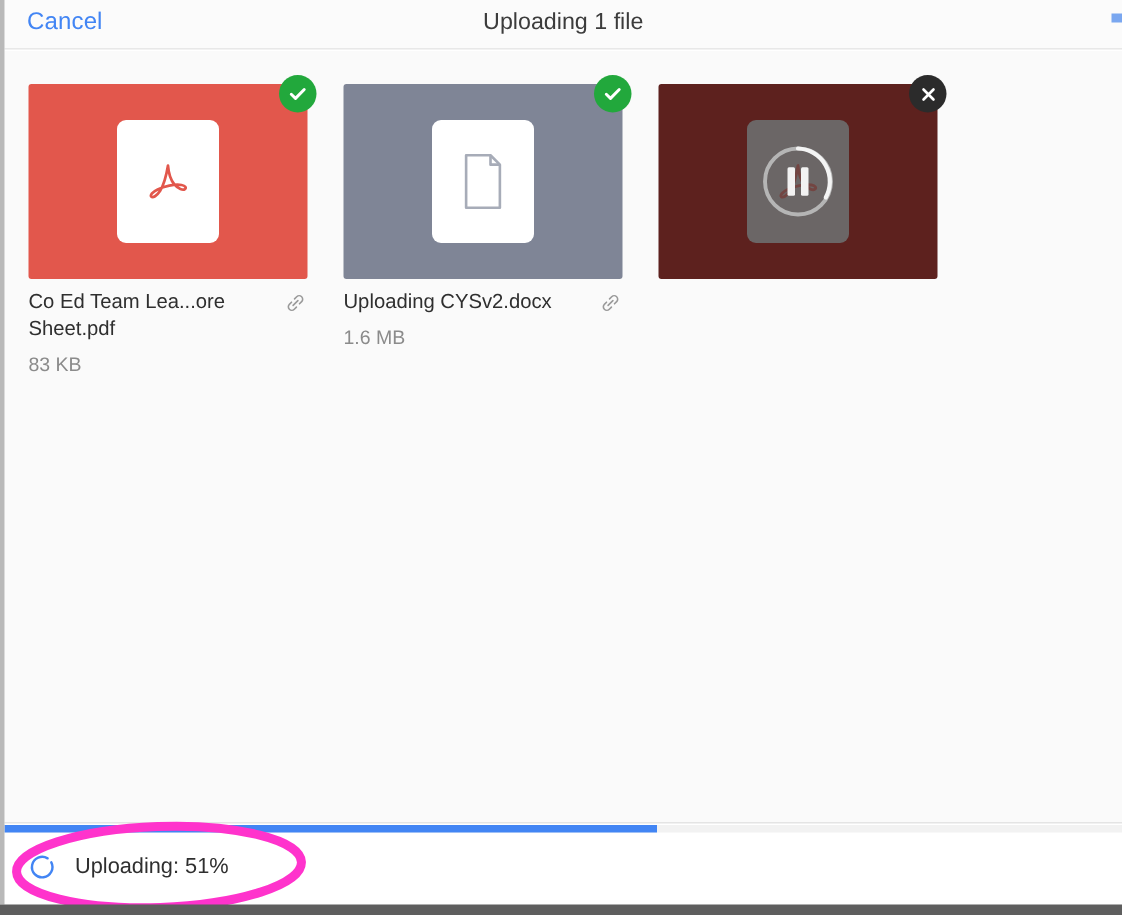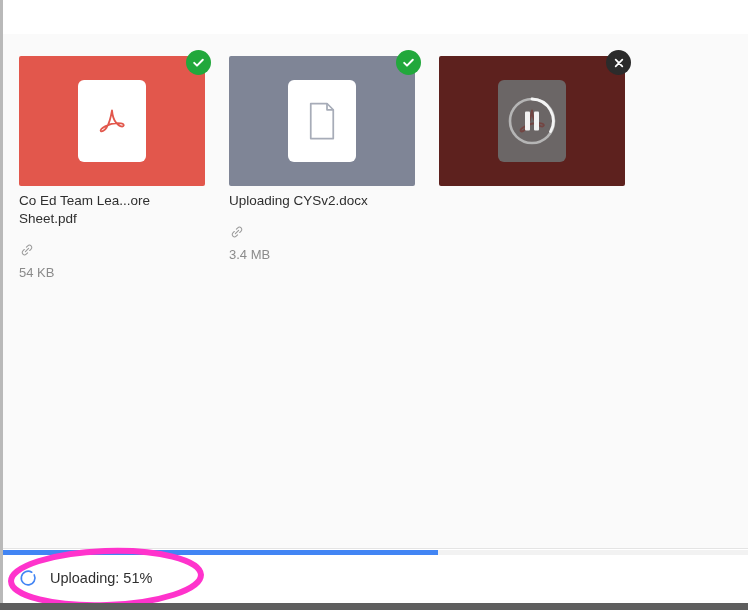--- a/index.html
+++ b/index.html
@@ -183,21 +183,20 @@
   .badge.done   { background: #22a83c; }
   .badge.cancel { background: #2b2b2b; }
   .badge svg { display: block; }
 
   
   .file-meta { padding-top: 12px; }
   .name-row {
     display: flex;
     align-items: flex-start;
     gap: 12px;
-    flex-direction: column;
   }
   .file-name {
     flex: 1 1 auto;
     font-size: 13.5px;
     line-height: 18px;
     color: #2f2f2f;
     word-break: break-word;
   }
   .link-icon {
     flex: 0 0 auto;
@@ -256,20 +255,25 @@
     width: 200px;
     height: 62px;
     pointer-events: none;
   }
 </style>
 </head>
 <body>
 
 <div id="app-window">
 
+  <div id="dialog-header">
+    <div id="cancel-button" style="color: rgb(66, 133, 244);">Cancel</div>
+    <div id="dialog-title">Uploading 1 file</div>
+    <div id="header-action"></div>
+  </div>
 
   <div id="upload-body">
     <div id="file-grid">
 
       <div class="file-card">
         <div class="thumb-wrap">
           <div class="thumb red" style="background: rgb(226, 87, 76);">
             <div class="page-icon">
               <svg class="pdf-glyph" viewBox="0 0 32 32">
                 <path d="M16 6 C15 12 13.5 18 11 22 C9 25 6.5 26.5 5.5 25.5 C4.7 24.6 6.2 22.6 9.5 21 C13.5 19 20 17.5 24.5 18.2 C27 18.6 27.6 20 26.6 20.8 C25.4 21.7 22.5 20.8 20 17.8 C17.6 15 16.4 10.8 16 6 Z" fill="none" stroke="#e2574c" stroke-width="1.7" stroke-linejoin="round"></path>
@@ -286,21 +290,21 @@
           <div class="name-row">
             <div class="file-name">Co Ed Team Lea...ore Sheet.pdf</div>
             <span class="link-icon">
               <svg width="16" height="16" viewBox="0 0 18 18">
                 <path d="M7.2 10.8 L10.8 7.2" stroke="#9a9a9a" stroke-width="1.2" fill="none" stroke-linecap="round"></path>
                 <path d="M9.7 12.1 L8.1 13.7 A2.6 2.6 0 0 1 4.4 10 L6 8.4" stroke="#9a9a9a" stroke-width="1.2" fill="none" stroke-linecap="round"></path>
                 <path d="M8.3 5.9 L9.9 4.3 A2.6 2.6 0 0 1 13.6 8 L12 9.6" stroke="#9a9a9a" stroke-width="1.2" fill="none" stroke-linecap="round"></path>
               </svg>
             </span>
           </div>
-          <div class="file-size">54 KB</div>
+          <div class="file-size">83 KB</div>
         </div>
       </div>
 
       <div class="file-card">
         <div class="thumb-wrap">
           <div class="thumb slate" style="background: rgb(127, 133, 150);">
             <div class="page-icon">
               <svg class="doc-glyph" viewBox="0 0 24 30">
                 <path d="M3 1 H16 L21 6 V29 H3 Z" fill="none" stroke="#a7acb8" stroke-width="1.4" stroke-linejoin="round"></path>
                 <path d="M16 1 V6 H21" fill="none" stroke="#a7acb8" stroke-width="1.4" stroke-linejoin="round"></path>
@@ -317,21 +321,21 @@
           <div class="name-row">
             <div class="file-name">Uploading CYSv2.docx</div>
             <span class="link-icon">
               <svg width="16" height="16" viewBox="0 0 18 18">
                 <path d="M7.2 10.8 L10.8 7.2" stroke="#9a9a9a" stroke-width="1.2" fill="none" stroke-linecap="round"></path>
                 <path d="M9.7 12.1 L8.1 13.7 A2.6 2.6 0 0 1 4.4 10 L6 8.4" stroke="#9a9a9a" stroke-width="1.2" fill="none" stroke-linecap="round"></path>
                 <path d="M8.3 5.9 L9.9 4.3 A2.6 2.6 0 0 1 13.6 8 L12 9.6" stroke="#9a9a9a" stroke-width="1.2" fill="none" stroke-linecap="round"></path>
               </svg>
             </span>
           </div>
-          <div class="file-size">3.4 MB</div>
+          <div class="file-size">1.6 MB</div>
         </div>
       </div>
 
       <div class="file-card">
         <div class="thumb-wrap">
           <div class="thumb dark" style="background: rgb(93, 33, 30);">
             <div class="upload-overlay">
               <svg class="ghost-pdf" viewBox="0 0 32 32">
                 <path d="M16 6 C15 12 13.5 18 11 22 C9 25 6.5 26.5 5.5 25.5 C4.7 24.6 6.2 22.6 9.5 21 C13.5 19 20 17.5 24.5 18.2 C27 18.6 27.6 20 26.6 20.8 C25.4 21.7 22.5 20.8 20 17.8 C17.6 15 16.4 10.8 16 6 Z" fill="none" stroke="#7a2b26" stroke-width="1.8" stroke-linejoin="round"></path>
               </svg>

